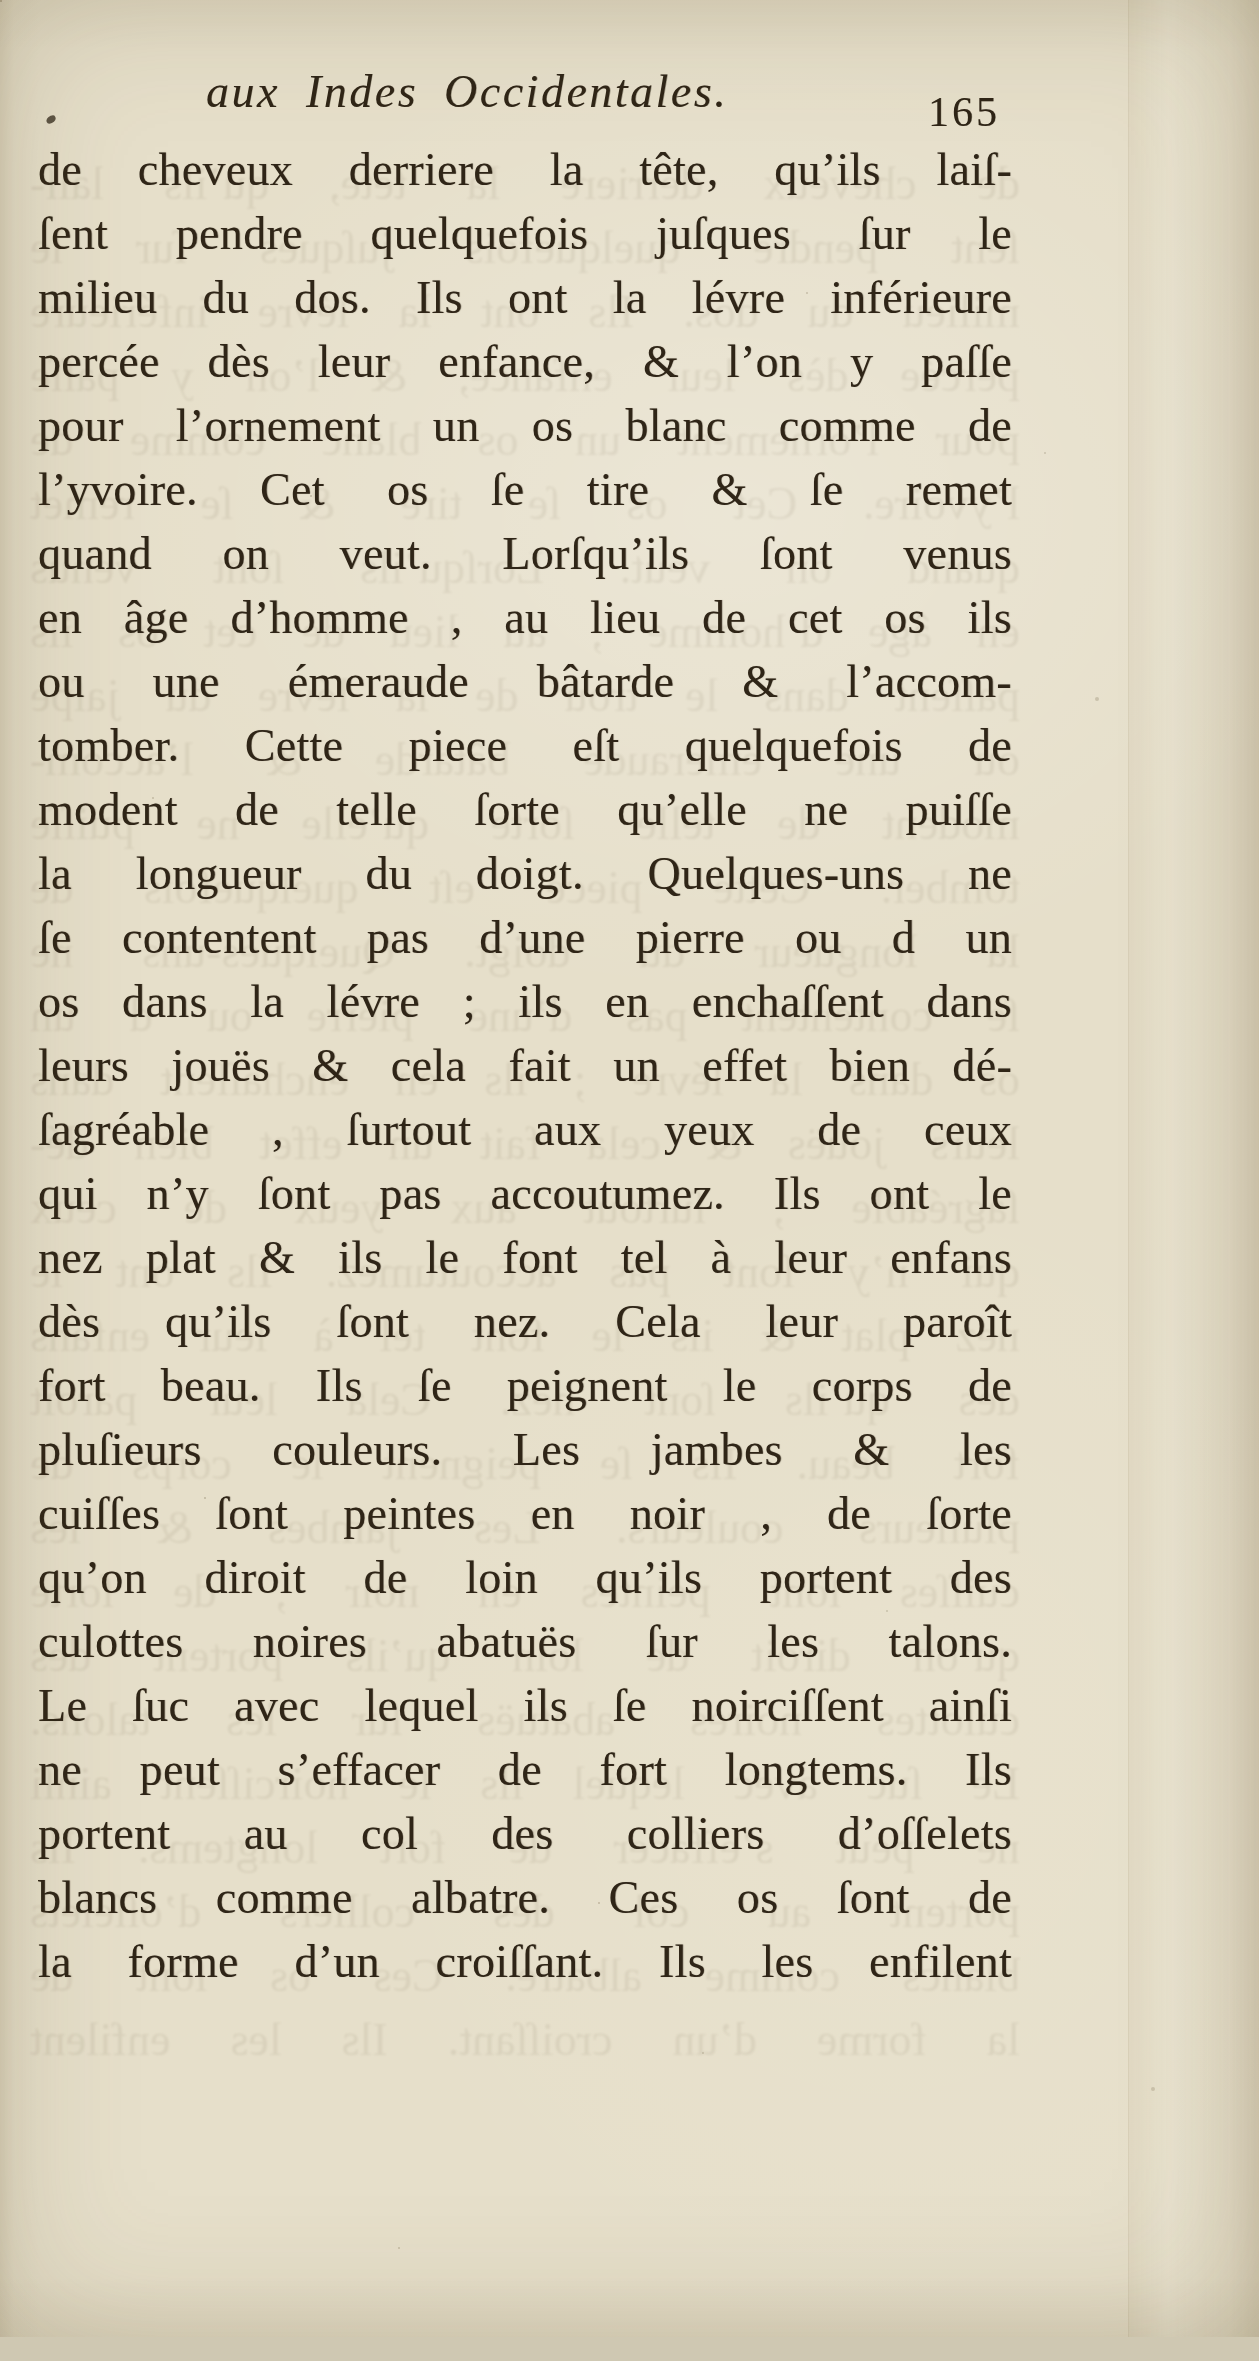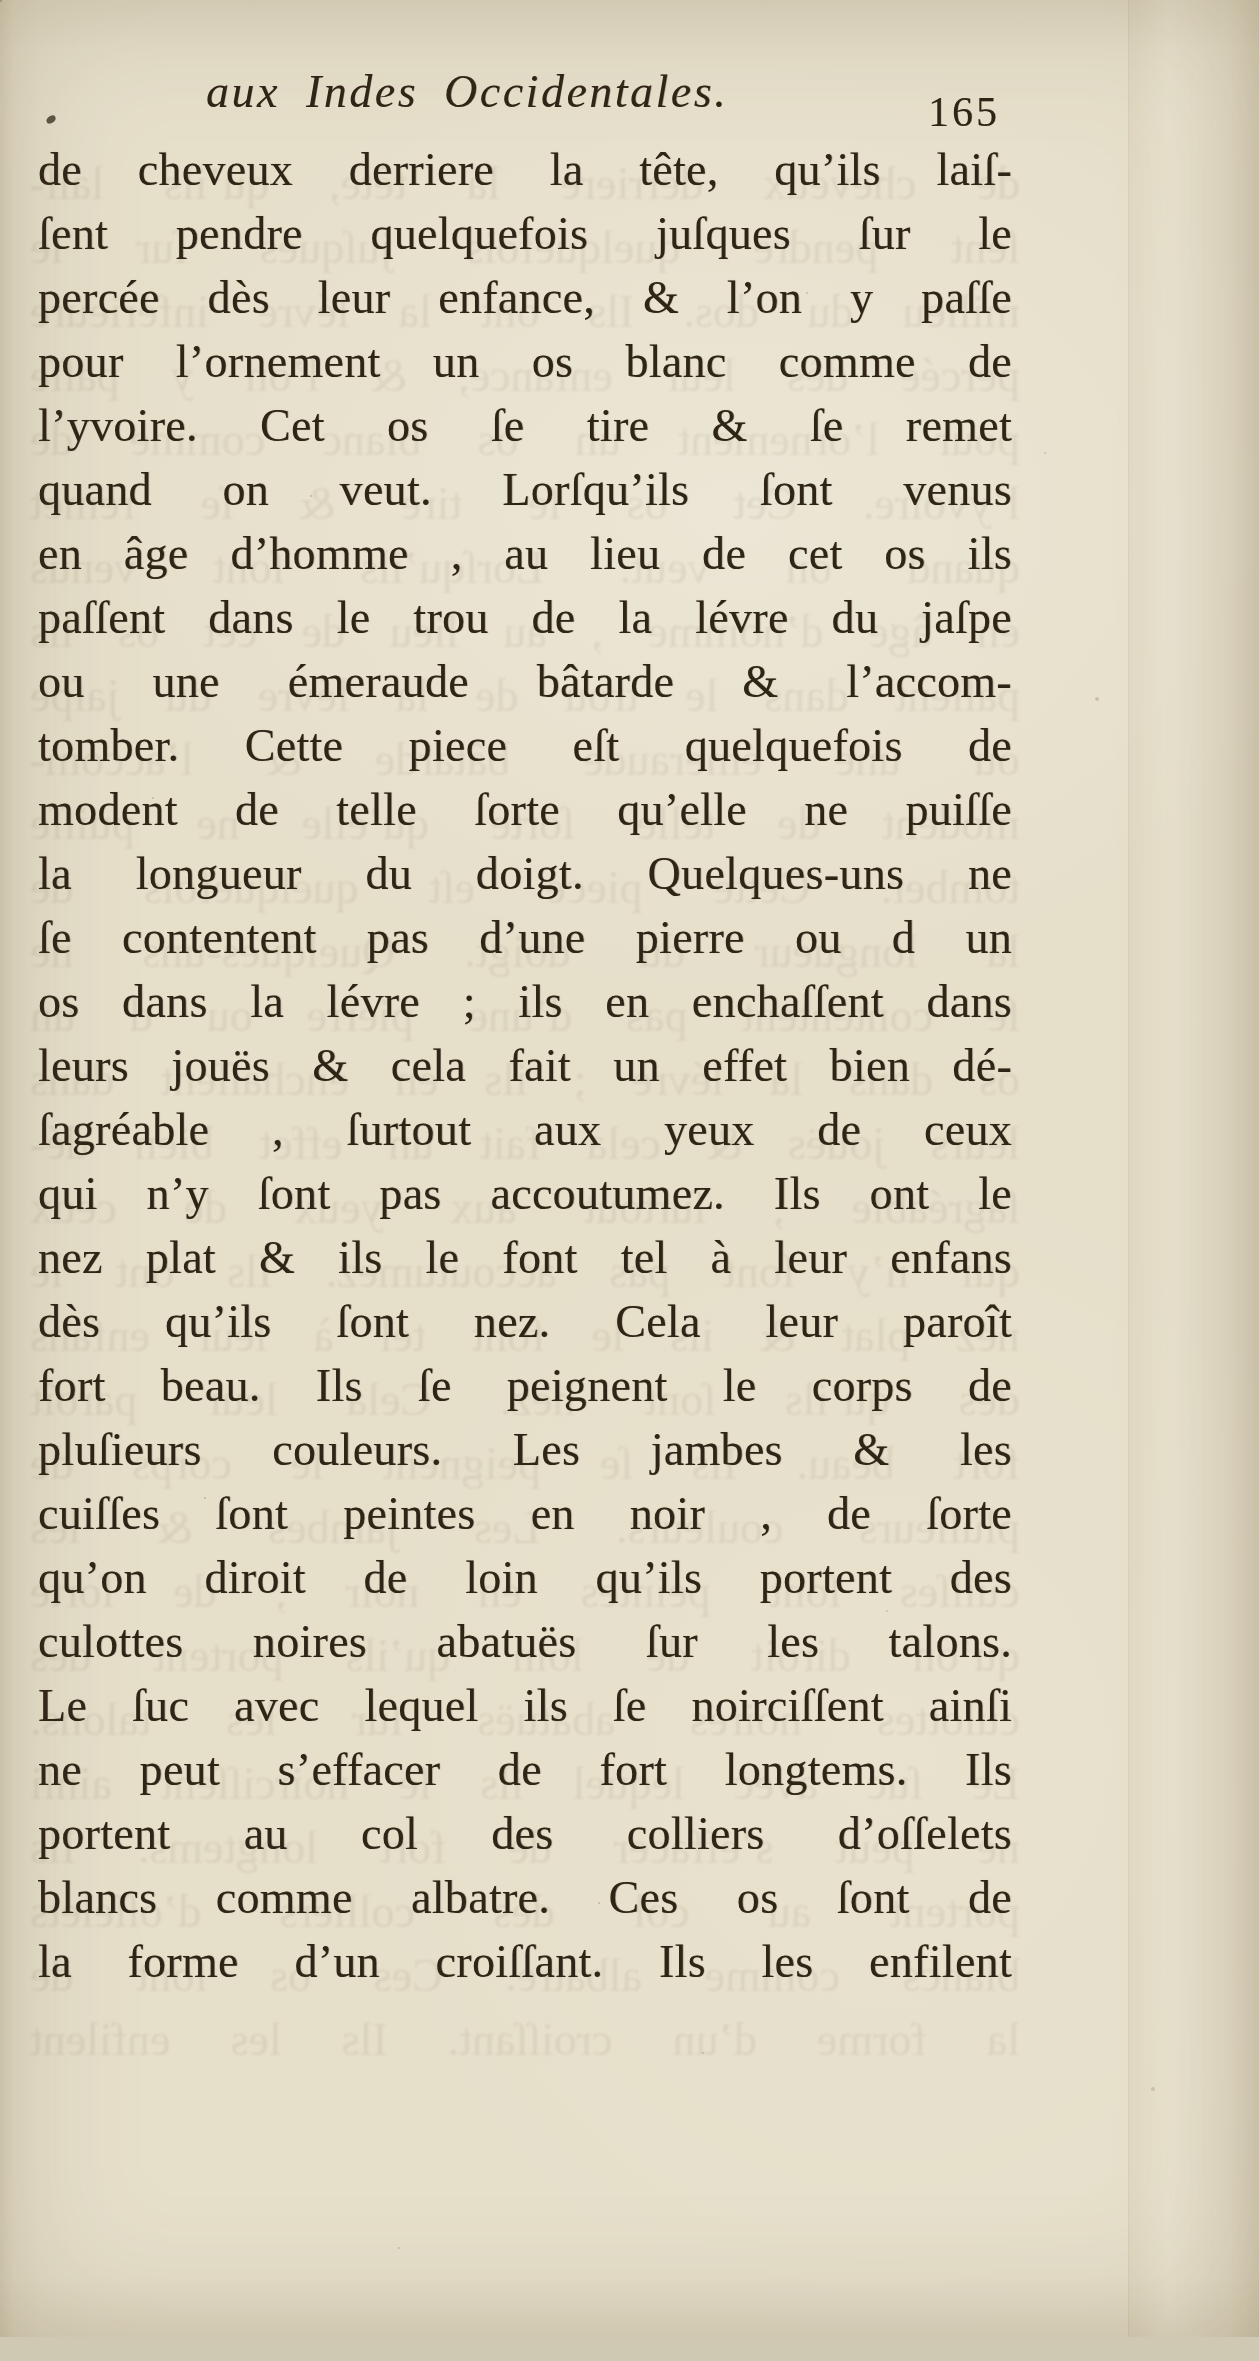--- a/index.html
+++ b/index.html
@@ -132,26 +132,26 @@
     </div>
 
   <div class="header">
     <span class="title">aux Indes Occidentales.</span>
     <span class="pagenum">165</span>
   </div>
 
   <div class="textblock" id="body">
       <div class="line">de cheveux derriere la tête, qu’ils laiſ-</div>
       <div class="line">ſent pendre quelquefois juſques ſur le</div>
+      <div class="line">milieu du dos. Ils ont la lévre inférieure</div>
       <div class="line">percée dès leur enfance, &amp; l’on y paſſe</div>
       <div class="line">pour l’ornement un os blanc comme de</div>
       <div class="line">l’yvoire. Cet os ſe tire &amp; ſe remet</div>
       <div class="line">quand on veut. Lorſqu’ils ſont venus</div>
       <div class="line">en âge d’homme , au lieu de cet os ils</div>
-      <div class="line">paſſent dans le trou de la lévre du jaſpe</div>
       <div class="line">ou une émeraude bâtarde &amp; l’accom-</div>
       <div class="line">tomber. Cette piece eſt quelquefois de</div>
       <div class="line">modent de telle ſorte qu’elle ne puiſſe</div>
       <div class="line">la longueur du doigt. Quelques-uns ne</div>
       <div class="line">ſe contentent pas d’une pierre ou d un</div>
       <div class="line">os dans la lévre ; ils en enchaſſent dans</div>
       <div class="line">leurs jouës &amp; cela fait un effet bien dé-</div>
       <div class="line">ſagréable , ſurtout aux yeux de ceux</div>
       <div class="line">qui n’y ſont pas accoutumez. Ils ont le</div>
       <div class="line">nez plat &amp; ils le font tel à leur enfans</div>

